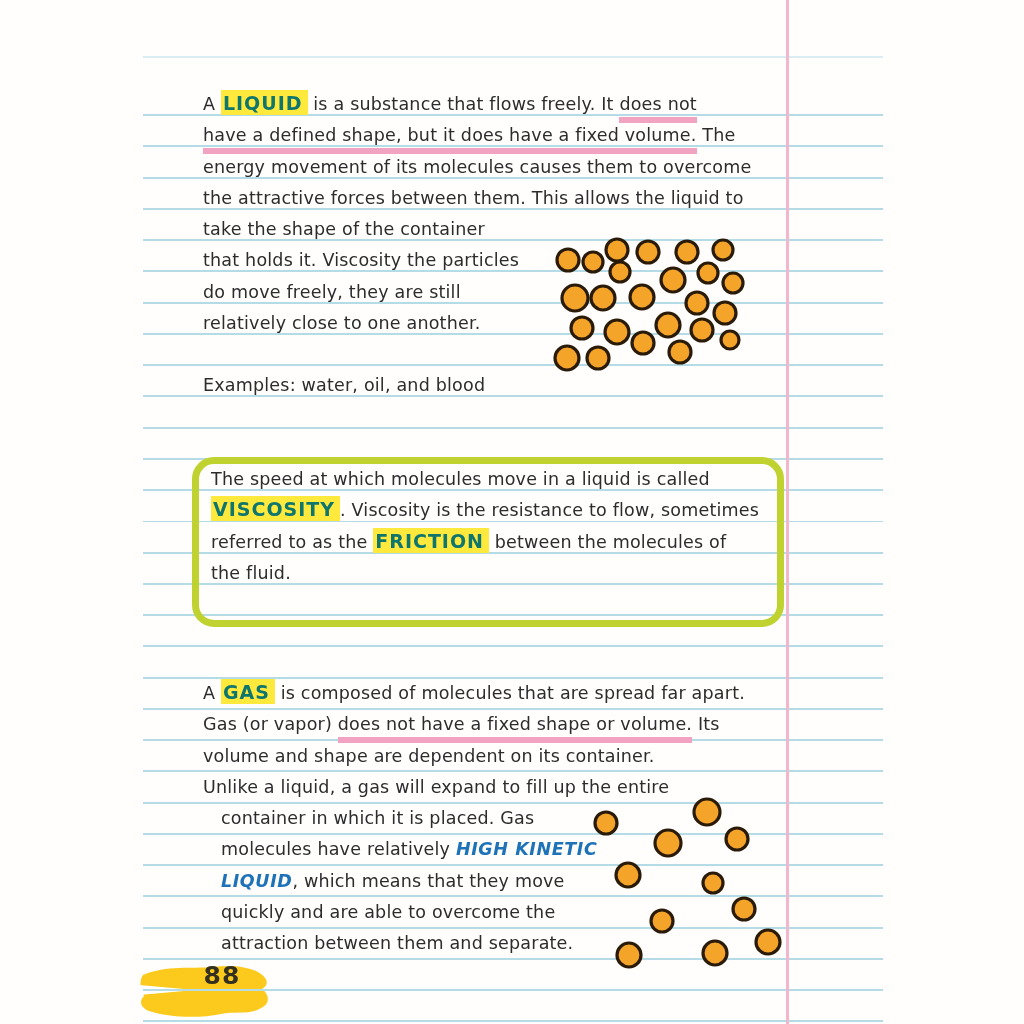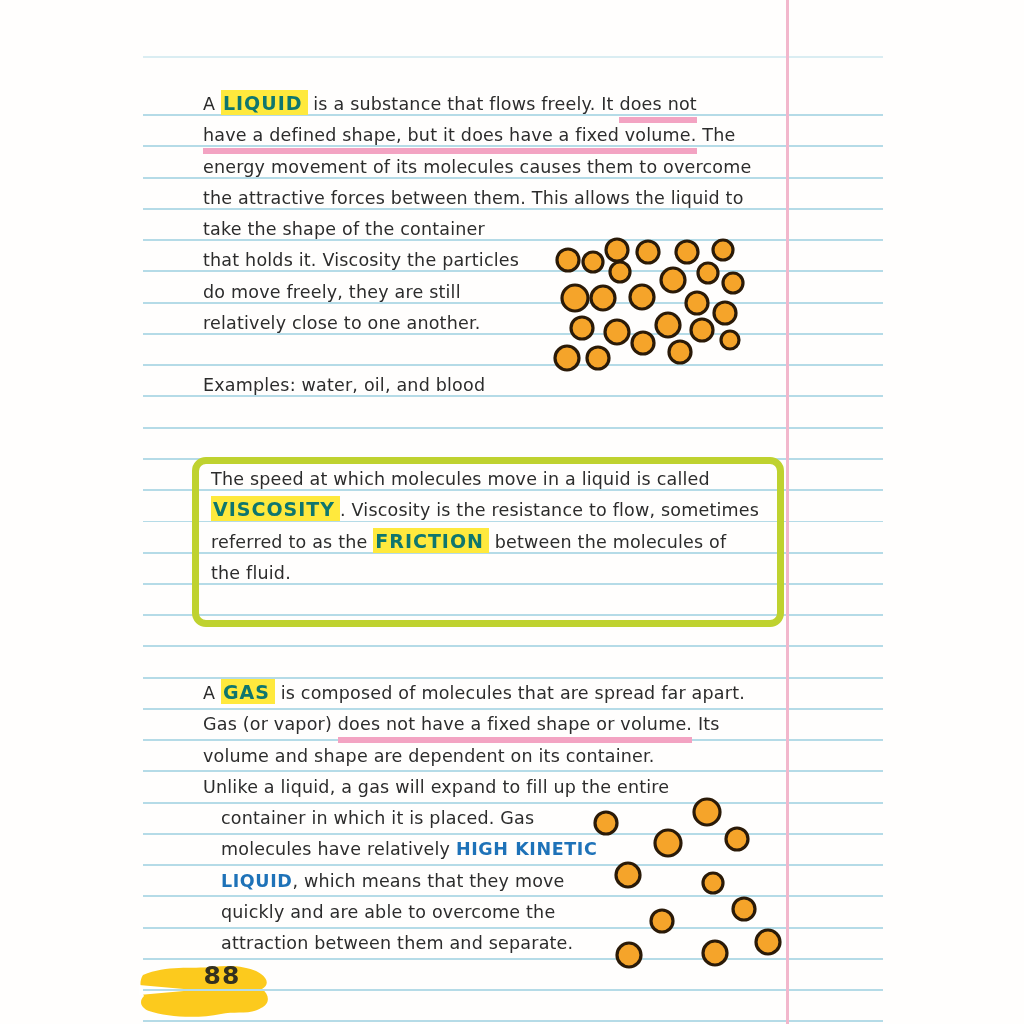--- a/index.html
+++ b/index.html
@@ -17,24 +17,24 @@
   }
   .topline{position:absolute;left:143px;top:56px;width:740px;height:2px;
     background:var(--ruled-line-blue,#b5dbe7);opacity:.5;z-index:2;}
   .marginline{position:absolute;left:786px;top:0;width:2.5px;height:1024px;
     background:var(--margin-line-pink,#f2b7cc);z-index:2;}
   
   .txt{position:absolute;z-index:4;font-size:17.5px;line-height:31.25px;letter-spacing:.2px;}
   .hl{background:var(--highlight-yellow,#ffe93d);font-weight:bold;font-size:19px;
       line-height:1;padding:2px 5px 1px 2px;letter-spacing:1px;color:#0f766e;}
   .u{border-bottom:6px solid var(--underline-pink,#f3a3c2);padding-bottom:3px;}
-  .blu{color:var(--kinetic-blue,#1e72b8);font-weight:bold;letter-spacing:.6px;}
+  .blu{color:var(--kinetic-blue,#1e72b8);font-weight:bold;letter-spacing:.6px;font-style:italic;}
   .box{
     position:absolute;left:192px;top:457px;width:592px;height:170px;z-index:3;
-    border:7px solid var(--box-border-green,#bfd22f);border-radius:14px;box-sizing:border-box;
+    border:7px solid var(--box-border-green,#bfd22f);border-radius:22px;box-sizing:border-box;
   }
   .box .txt{position:absolute;left:12px;top:0px;width:560px;}
   .molecules{position:absolute;z-index:3;}
   .molecules circle{fill:var(--molecule-orange,#f5a42a);
       stroke:var(--molecule-outline,#2a1a08);stroke-width:3.2px;}
   .swash{position:absolute;left:139px;top:959px;width:135px;height:64px;z-index:1;}
   .pagenum{position:absolute;left:200px;top:961px;width:44px;z-index:4;text-align:center;
       font-size:25px;font-weight:bold;letter-spacing:1px;color:#33301f;}
 </style>
 </head>

